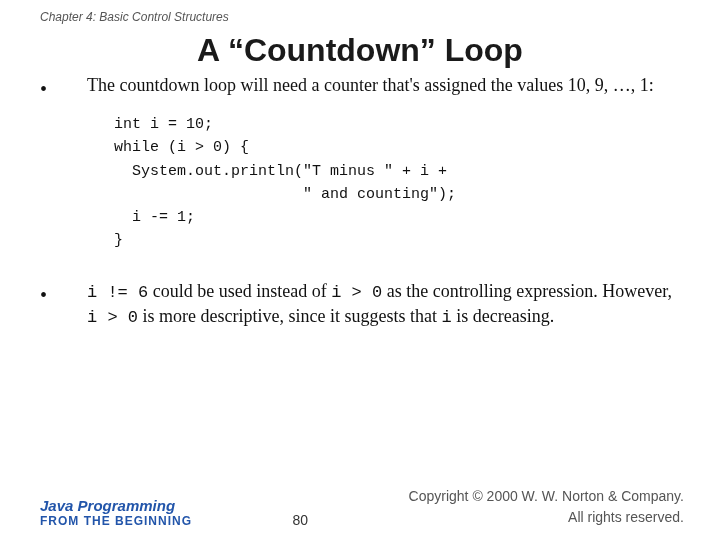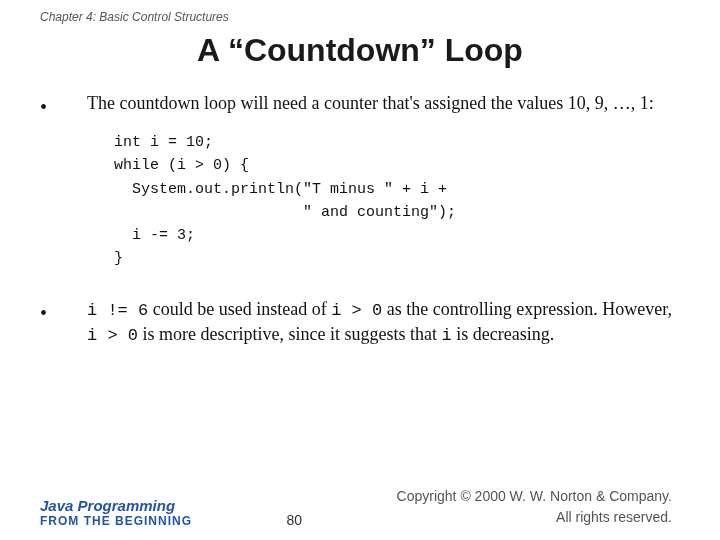--- a/index.html
+++ b/index.html
@@ -27,21 +27,21 @@
       color: #555555;
       margin-bottom: 8px;
       font-family: Arial, sans-serif;
     }
 
     .slide-title {
       text-align: center;
       font-size: 32px;
       font-weight: bold;
       color: #1a1a1a;
-      margin-bottom: 22px;
+      margin-bottom: 4px;
       font-family: Arial, sans-serif;
     }
 
     .bullet-section {
       margin-bottom: 12px;
     }
 
     .bullet-item {
       display: flex;
       align-items: flex-start;
@@ -90,21 +90,21 @@
 
     .inline-code {
       font-family: 'Courier New', Courier, monospace;
       font-size: 17px;
     }
 
     .footer {
       position: absolute;
       bottom: 12px;
       left: 40px;
-      right: 48px;
+      right: 36px;
       display: flex;
       align-items: flex-end;
       justify-content: space-between;
     }
 
     .footer-brand {
       display: flex;
       flex-direction: column;
     }
 
@@ -151,21 +151,21 @@
     <div class="bullet-item">
       <span class="bullet-dot">•</span>
       <span class="bullet-text">The countdown loop will need a counter that's assigned the values 10, 9, …, 1:</span>
     </div>
 
     <div class="code-block">
       <span class="code-line">int i = 10;</span>
       <span class="code-line">while (i &gt; 0) {</span>
       <span class="code-line">  System.out.println("T minus " + i +</span>
       <span class="code-line">                     " and counting");</span>
-      <span class="code-line">  i -= 3;</span>
+      <span class="code-line">  i -= 1;</span>
       <span class="code-line">}</span>
     </div>
   </div>
 
   <div class="bullet-item2">
     <span class="bullet-dot">•</span>
     <span class="bullet-text">
       <span class="inline-code">i != 6</span> could be used instead of <span class="inline-code">i &gt; 0</span> as the controlling expression. However, <span class="inline-code">i &gt; 0</span> is more descriptive, since it suggests that <span class="inline-code">i</span> is decreasing.
     </span>
   </div>

